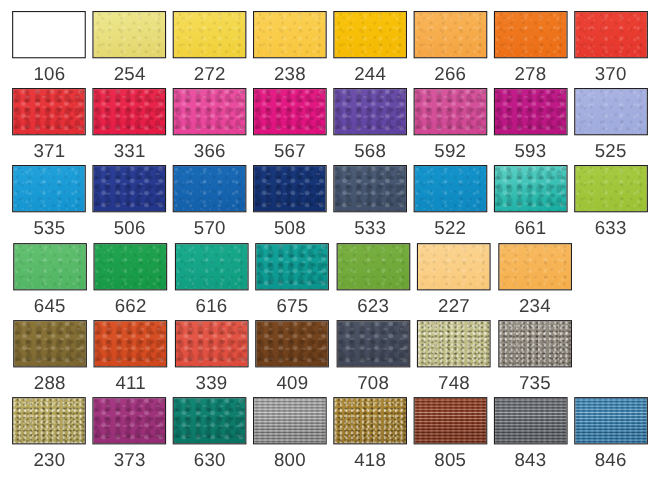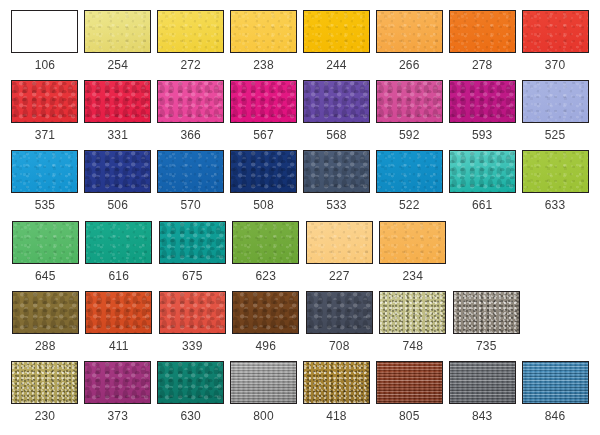--- a/index.html
+++ b/index.html
@@ -97,21 +97,21 @@
       radial-gradient(circle at 68% 40%, rgba(0,0,0,0.40) 0 0.9px, rgba(0,0,0,0) 1.3px),
       radial-gradient(circle at 43% 72%, rgba(255,255,255,0.45) 0 0.8px, rgba(0,0,0,0) 1.2px),
       radial-gradient(circle at 86% 85%, rgba(0,0,0,0.33) 0 1.0px, rgba(0,0,0,0) 1.4px),
       radial-gradient(circle at 12% 60%, rgba(255,255,255,0.40) 0 0.8px, rgba(0,0,0,0) 1.2px);
     background-size: 5px 5px, 6px 4px, 4px 6px, 7px 5px, 5px 7px;
     opacity: 0.92;
   }
 
   .swatch-label {
     margin-top: 6px;
-    font-size: 12px;
+    font-size: 17px;
     line-height: 1;
     color: #3c3c3c;
     letter-spacing: 0.2px;
     font-family: "Liberation Sans", sans-serif;
     text-align: center;
   }
 </style>
 </head>
 <body>
 
@@ -265,20 +265,26 @@
       </div>
     </div>
     <div class="swatch-row">
       <div class="swatch-cell">
         <div class="swatch-chip" style="background: linear-gradient(170deg, rgb(100, 193, 114) 0%, rgb(78, 180, 97) 100%);">
           <div class="tex tex-grain"></div>
         </div>
         <div class="swatch-label">645</div>
       </div>
       <div class="swatch-cell">
+        <div class="swatch-chip" style="background: linear-gradient(170deg, rgb(35, 165, 82) 0%, rgb(20, 151, 68) 100%);">
+          <div class="tex tex-grain"></div>
+        </div>
+        <div class="swatch-label">662</div>
+      </div>
+      <div class="swatch-cell">
         <div class="swatch-chip" style="background: linear-gradient(170deg, rgb(26, 171, 141) 0%, rgb(15, 156, 128) 100%);">
           <div class="tex tex-grain"></div>
         </div>
         <div class="swatch-label">616</div>
       </div>
       <div class="swatch-cell">
         <div class="swatch-chip" style="background: linear-gradient(170deg, rgb(19, 164, 156) 0%, rgb(10, 147, 140) 100%);">
           <div class="tex tex-mottle"></div>
         </div>
         <div class="swatch-label">675</div>
@@ -318,21 +324,21 @@
       <div class="swatch-cell">
         <div class="swatch-chip" style="background: linear-gradient(170deg, rgb(230, 91, 75) 0%, rgb(221, 74, 59) 100%);">
           <div class="tex tex-mottle"></div>
         </div>
         <div class="swatch-label">339</div>
       </div>
       <div class="swatch-cell">
         <div class="swatch-chip" style="background: linear-gradient(170deg, rgb(124, 74, 34) 0%, rgb(105, 60, 25) 100%);">
           <div class="tex tex-mottle"></div>
         </div>
-        <div class="swatch-label">496</div>
+        <div class="swatch-label">409</div>
       </div>
       <div class="swatch-cell">
         <div class="swatch-chip" style="background: linear-gradient(170deg, rgb(78, 85, 102) 0%, rgb(63, 70, 86) 100%);">
           <div class="tex tex-mottle"></div>
         </div>
         <div class="swatch-label">708</div>
       </div>
       <div class="swatch-cell">
         <div class="swatch-chip" style="background: linear-gradient(170deg, rgb(198, 196, 142) 0%, rgb(184, 181, 125) 100%);">
           <div class="tex tex-glitter"></div>

